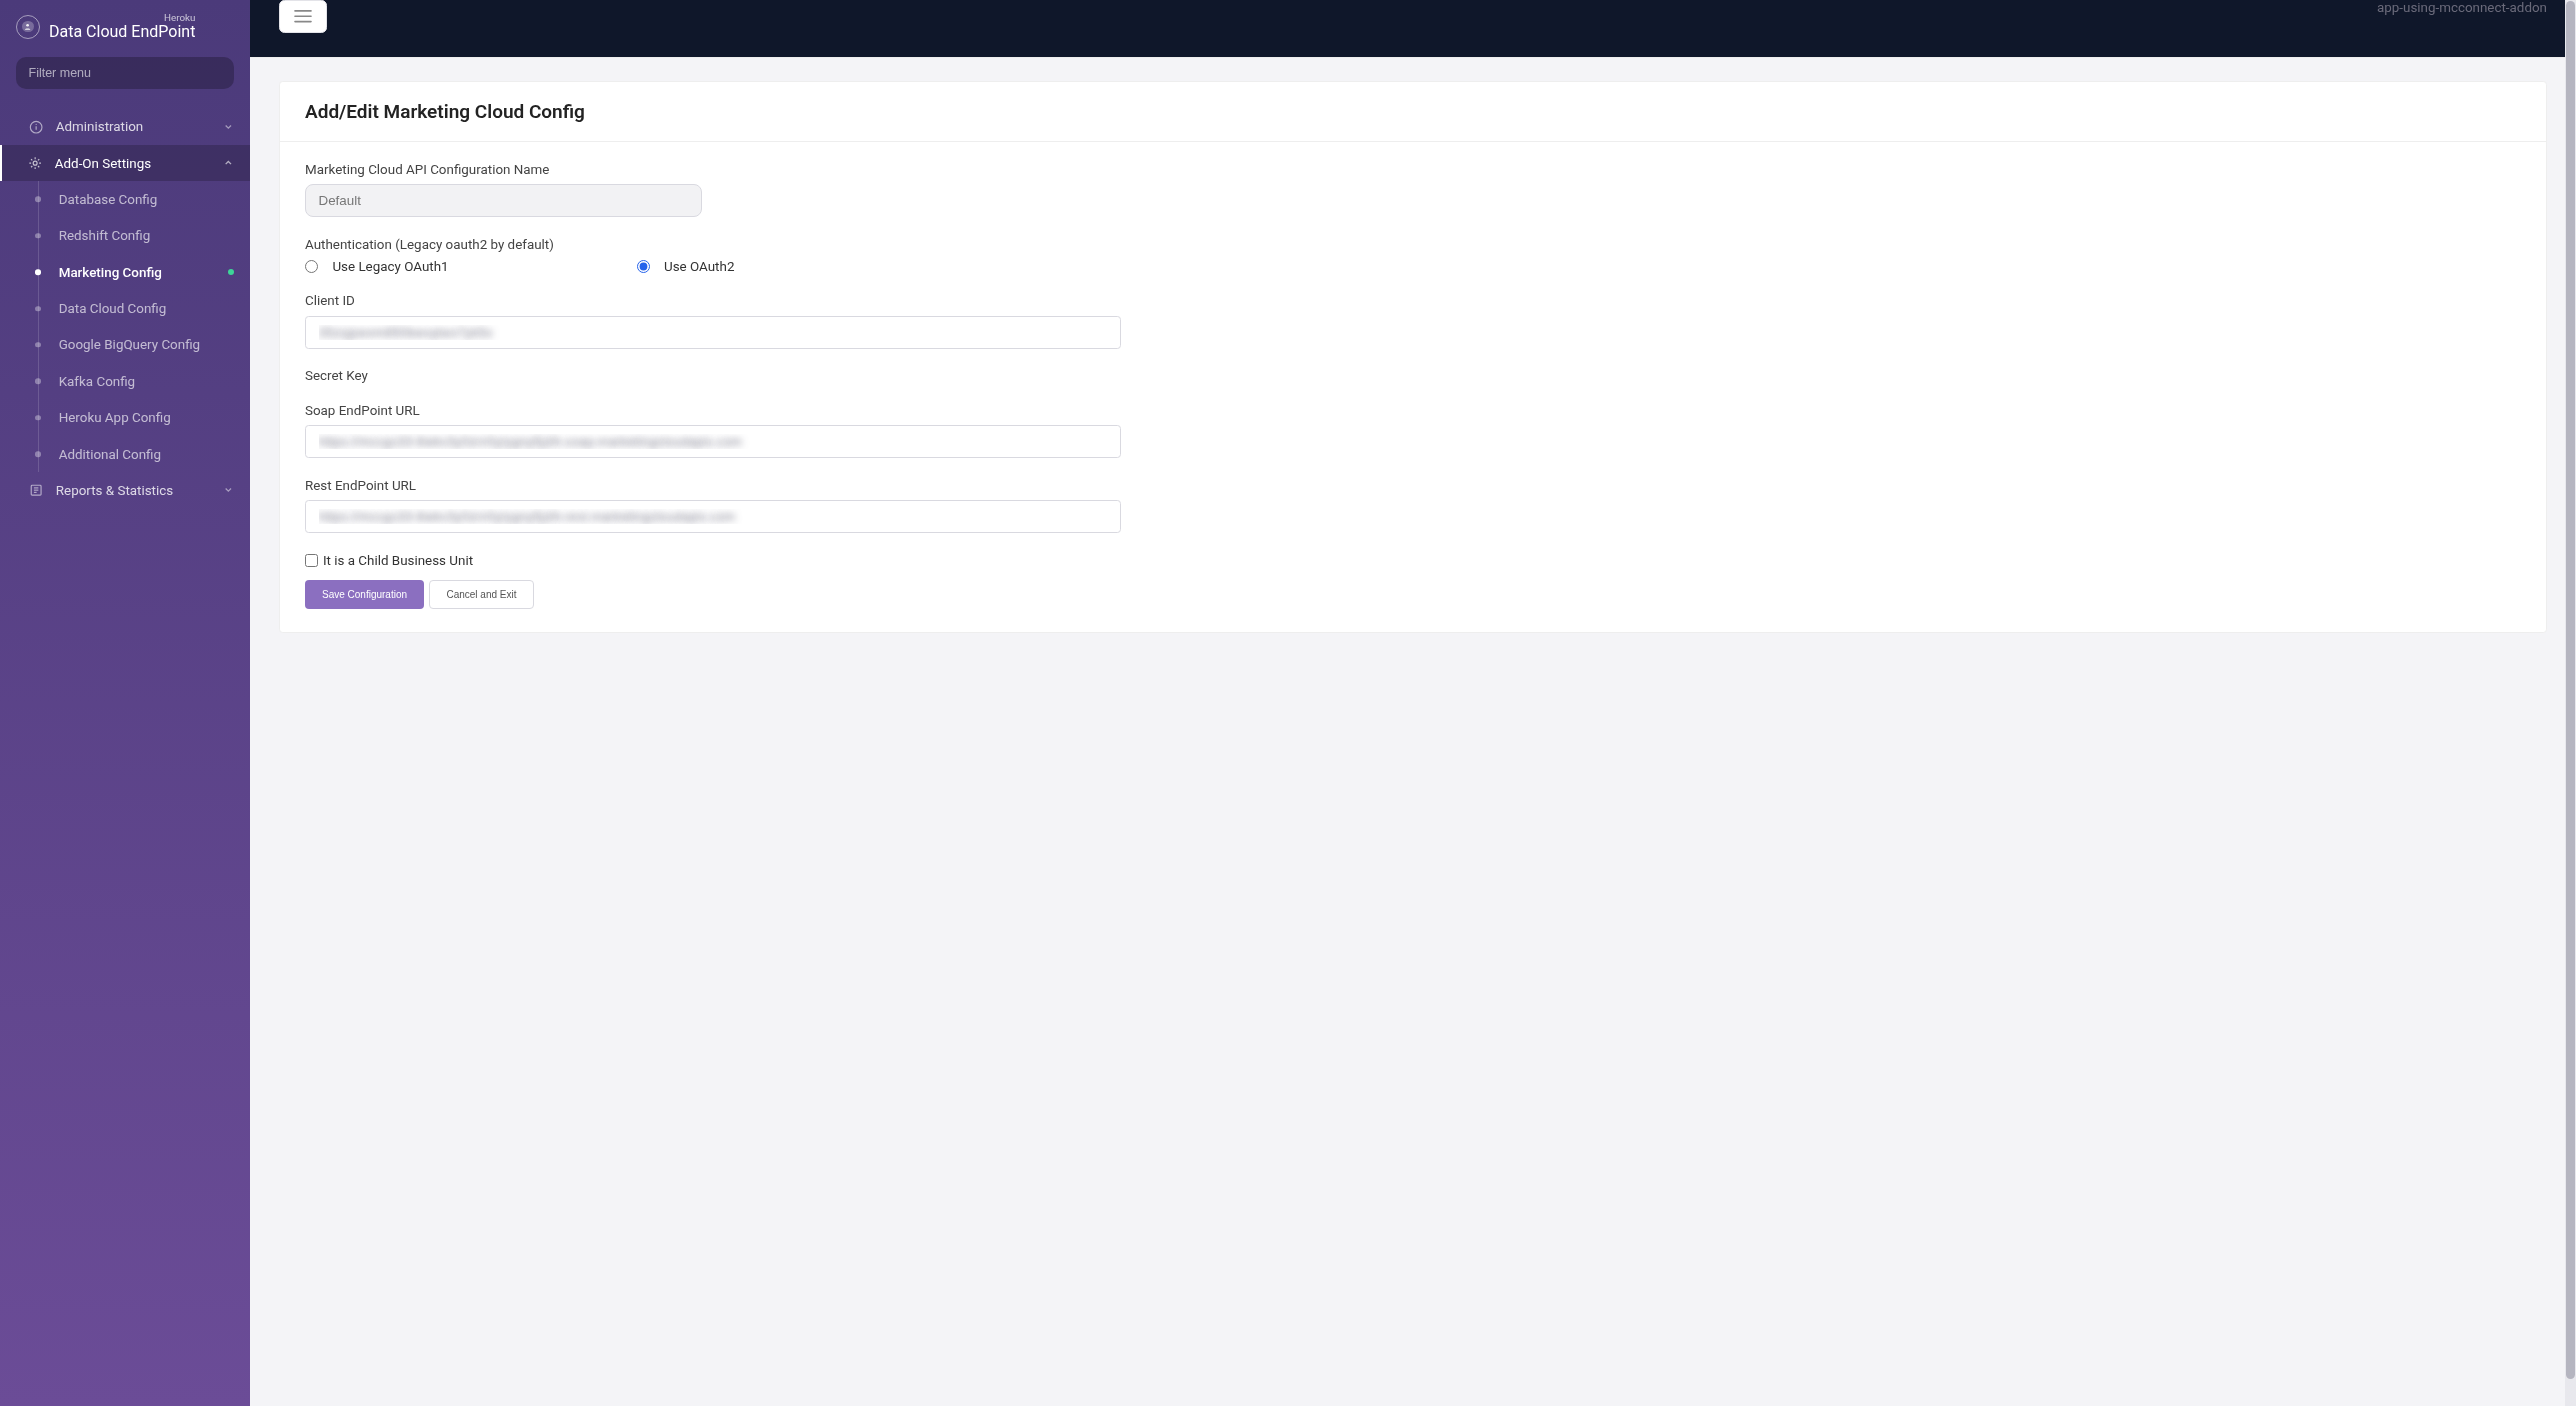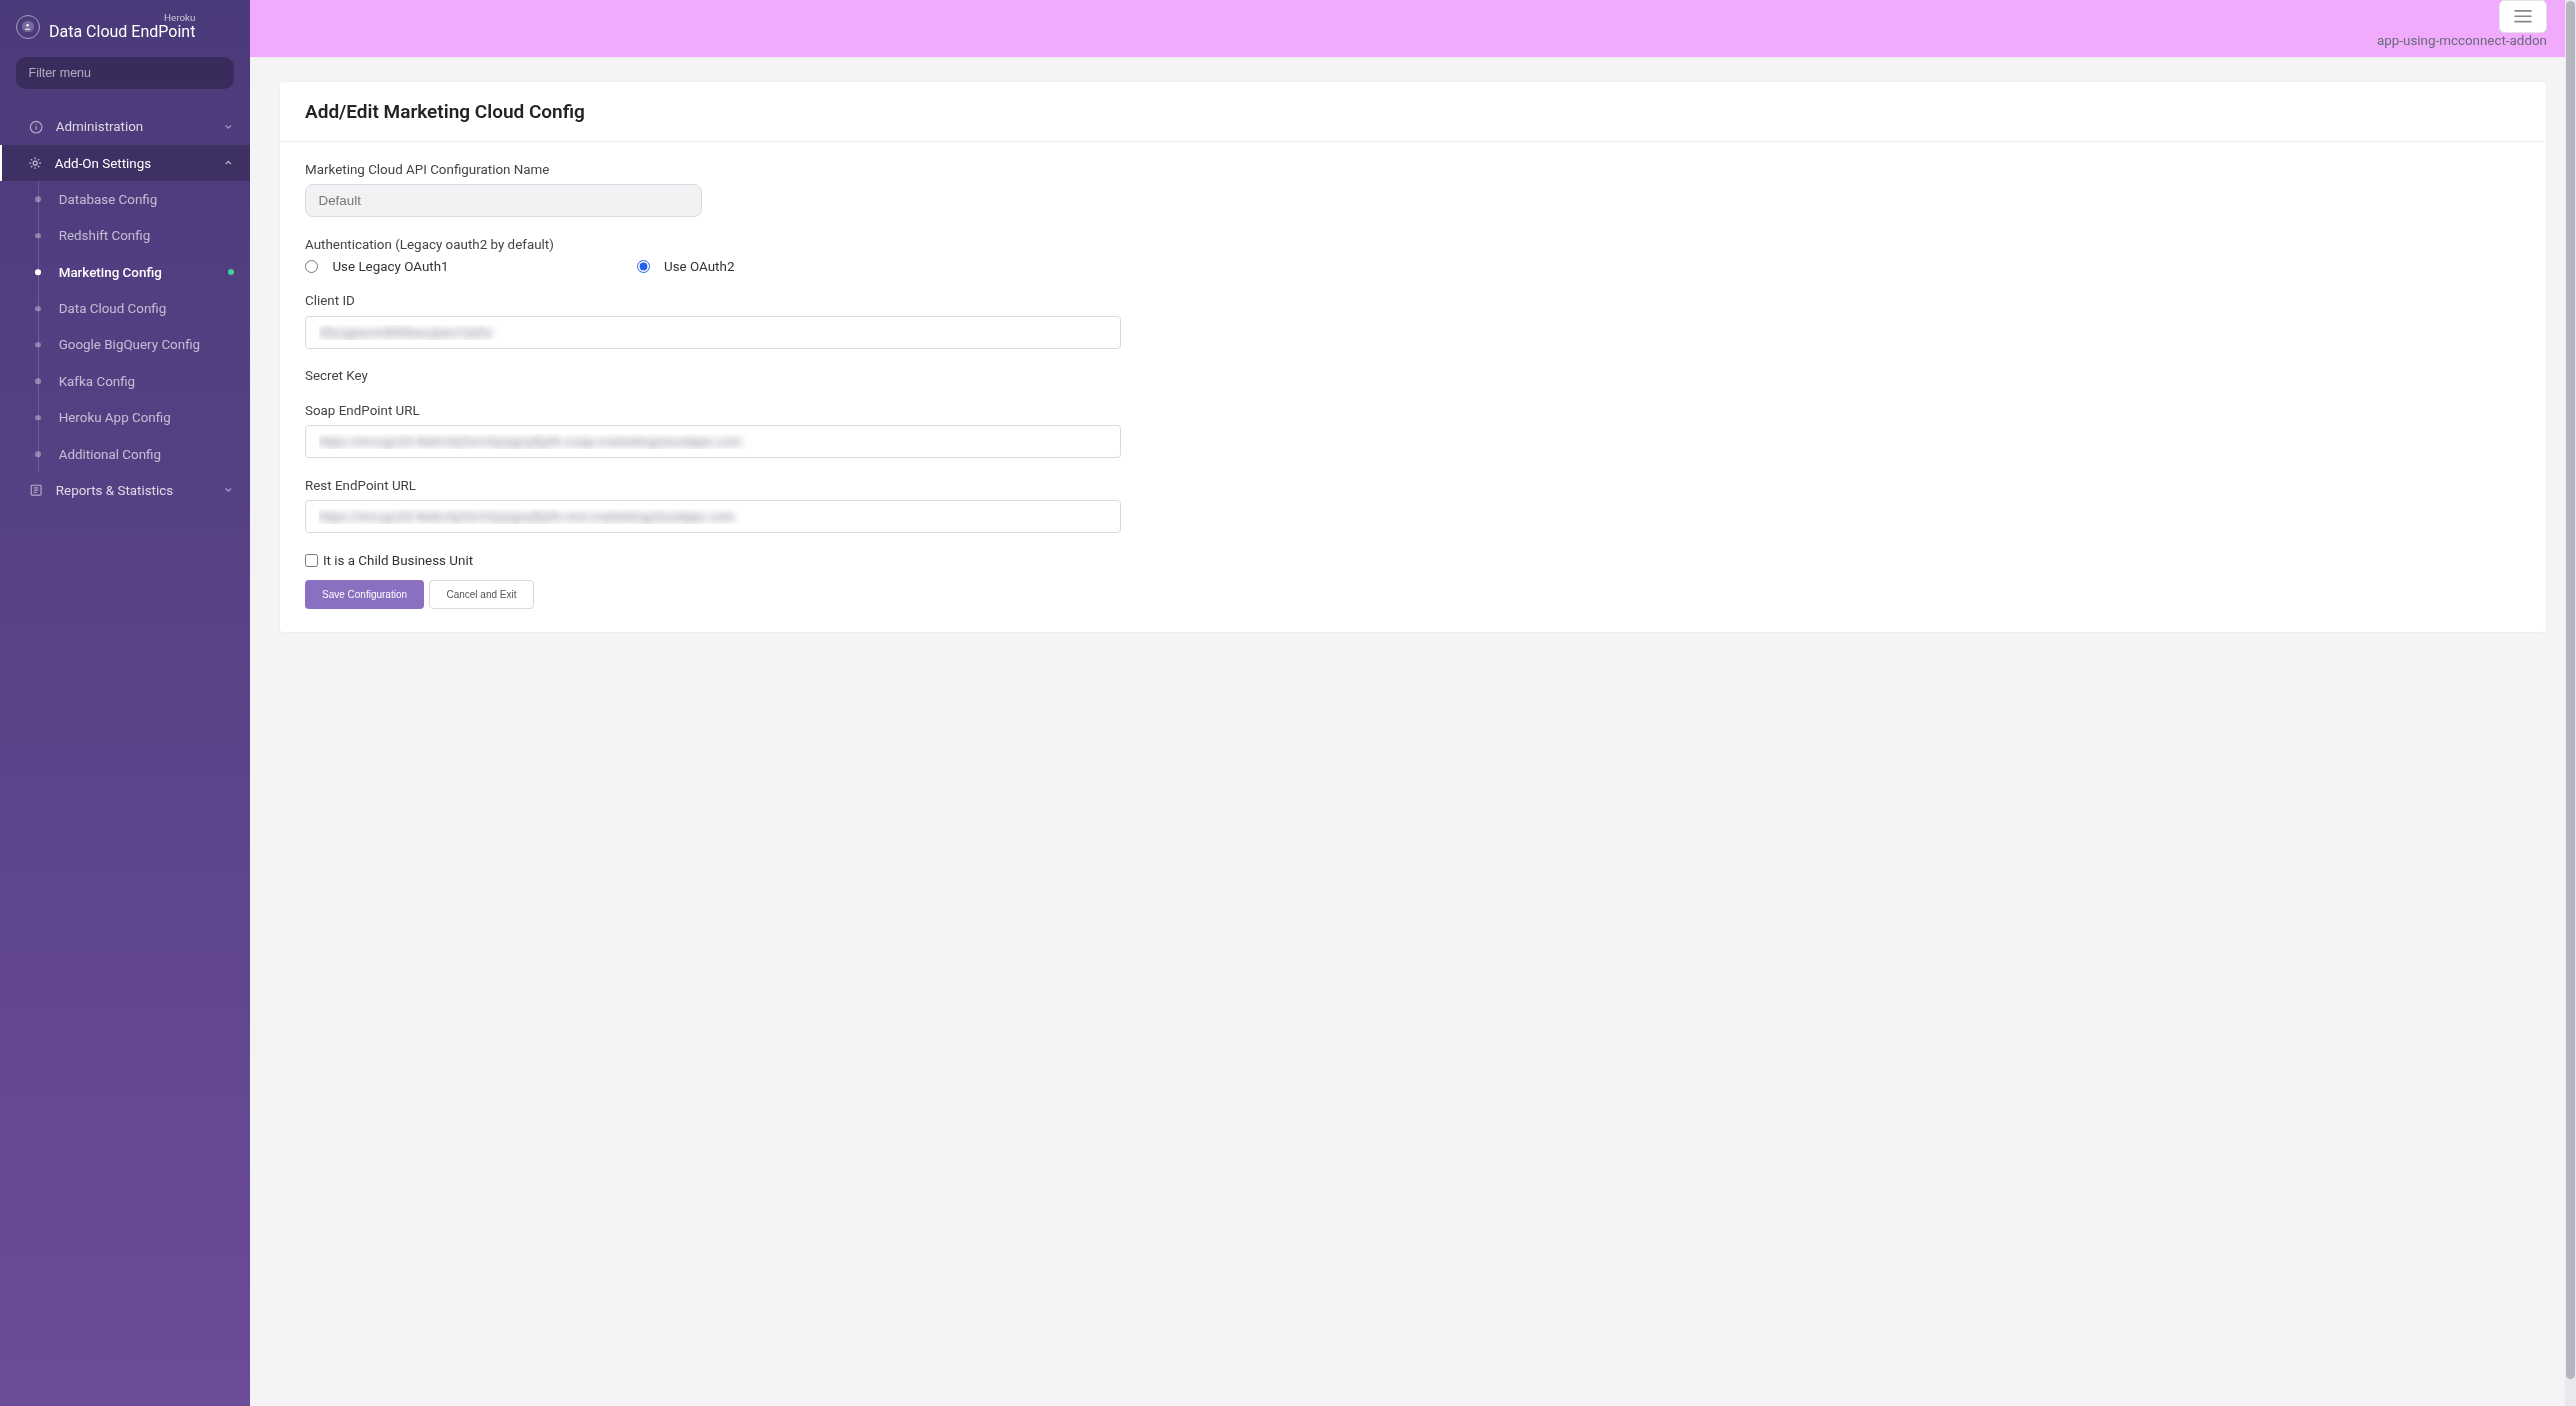--- a/index.html
+++ b/index.html
@@ -121,26 +121,25 @@
     }
     .main {
       flex: 1;
       display: flex;
       flex-direction: column;
       overflow: hidden;
       background: #f4f4f7;
     }
     .topbar {
       height: 58px;
-      background: #f0abfc;
-      display: flex;
-      align-items: flex-end;
+      background: #0f172a;
+      display: flex;
+      align-items: flex-start;
       padding: 0 29px 0 10.7px;
       border-bottom: 0.9px solid #eee;
-      flex-direction: column;
     }
     .hamburger {
       width: 48px;
       height: 33px;
       border: 0.9px solid #e3e3e8;
       border-radius: 5.4px;
       background: #fff;
       display: flex;
       align-items: center;
       justify-content: center;

